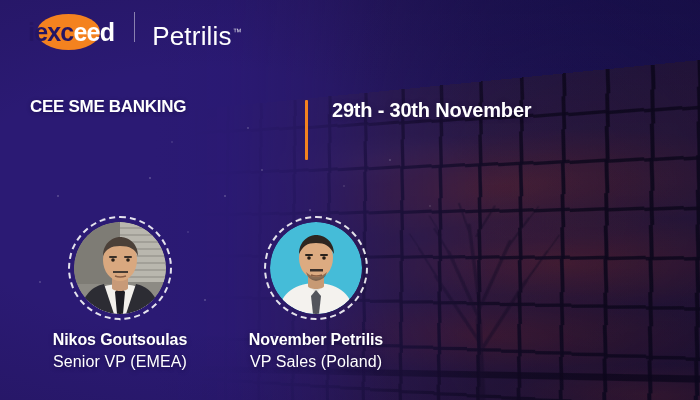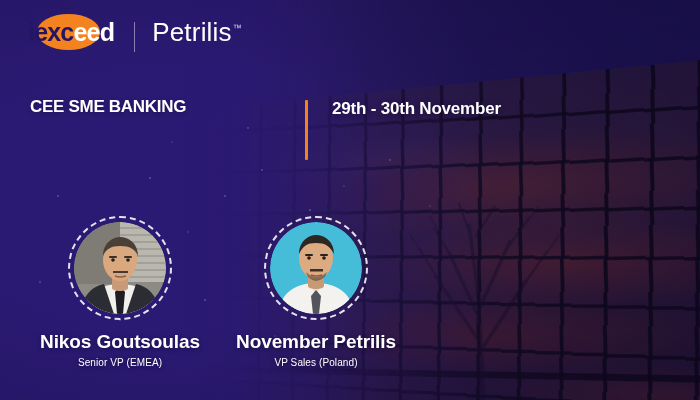--- a/index.html
+++ b/index.html
@@ -110,21 +110,21 @@
     position: absolute;
     inset: 0;
   }
 
   
   .logo-row {
     position: absolute;
     left: 28px;
     top: 12px;
     display: flex;
-    align-items: flex-end;
+    align-items: flex-start;
     height: 40px;
   }
   .logo-iexceed {
     position: relative;
     display: flex;
     align-items: center;
     height: 40px;
   }
   .logo-blob {
     position: absolute;
@@ -194,21 +194,21 @@
     background: #F4821F;
     border-radius: 1px;
   }
 
   .date-block {
     position: absolute;
     left: 332px;
     top: 98px;
   }
   .date-main {
-    font-size: 17px;
+    font-size: 20px;
     font-weight: bold;
     color: #ffffff;
     letter-spacing: -0.2px;
     line-height: 1.25;
     margin: 0;
     text-shadow: 0 1px 5px rgba(20,10,50,0.55);
   }
   .date-location {
     font-size: 18px;
     font-weight: 400;
@@ -247,30 +247,30 @@
     width: 92px;
     height: 92px;
     border-radius: 50%;
     overflow: hidden;
     position: relative;
   }
   .avatar svg { display: block; }
 
   .speaker-name {
     margin-top: 11px;
-    font-size: 19px;
+    font-size: 16px;
     font-weight: bold;
     color: #ffffff;
     letter-spacing: -0.1px;
     text-shadow: 0 1px 4px rgba(20,10,50,0.6);
     white-space: nowrap;
   }
   .speaker-title {
     margin-top: 4px;
-    font-size: 10px;
+    font-size: 16px;
     font-weight: 400;
     color: #ffffff;
     letter-spacing: 0.1px;
     text-shadow: 0 1px 4px rgba(20,10,50,0.6);
     white-space: nowrap;
   }
 </style>
 </head>
 <body>
 

